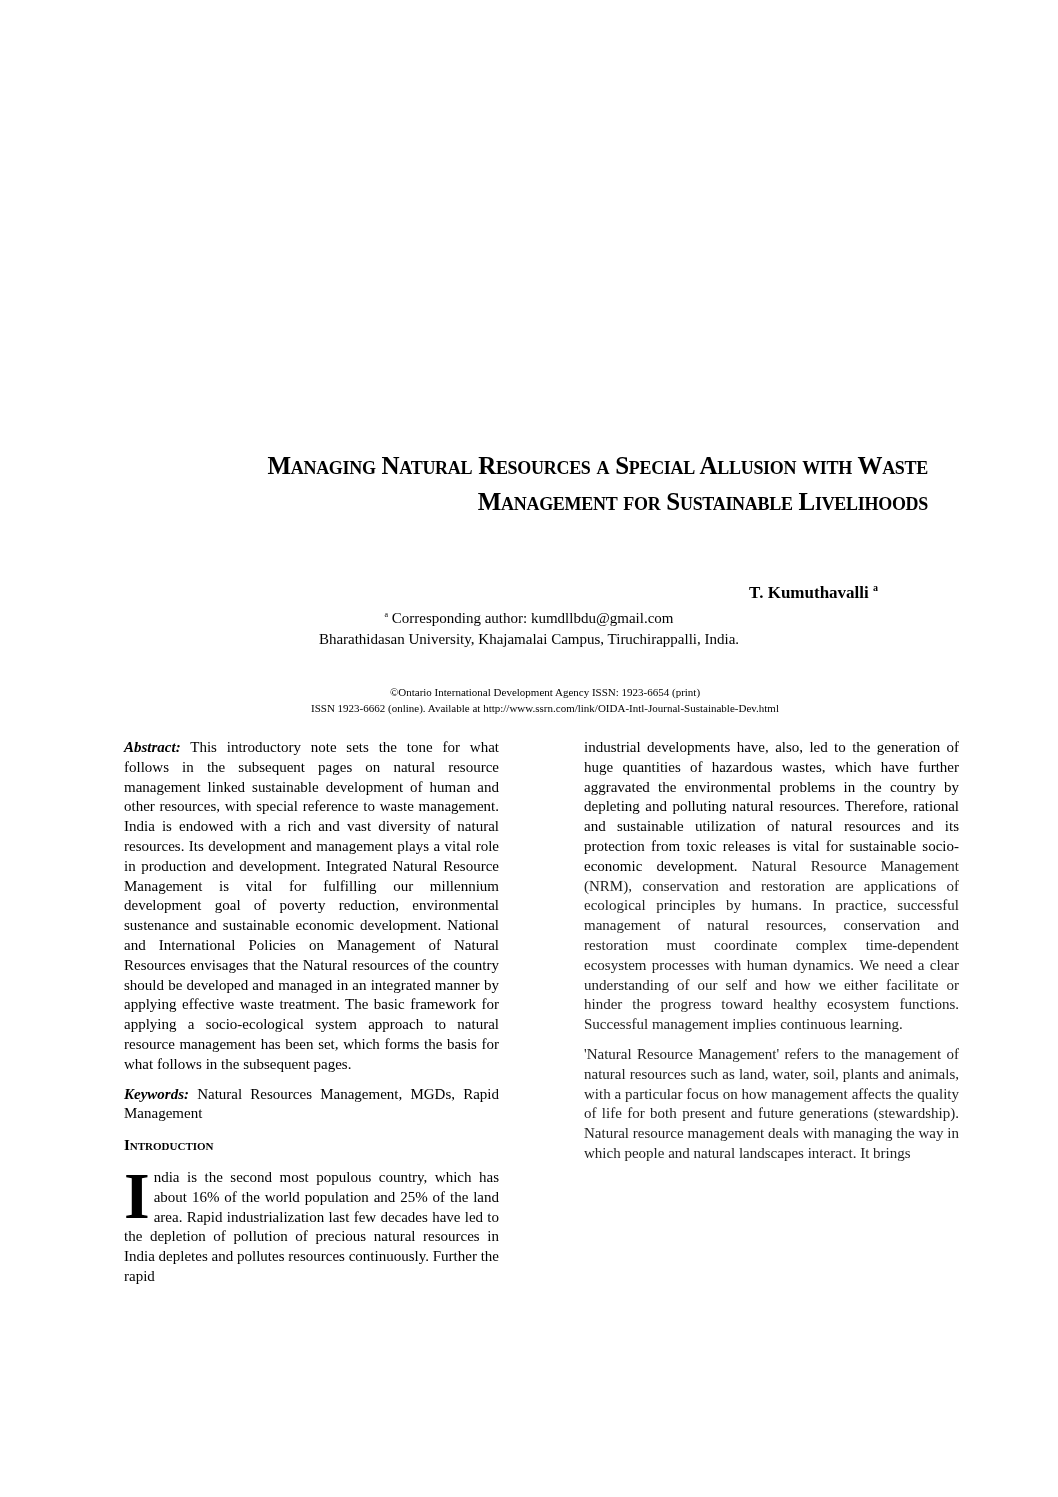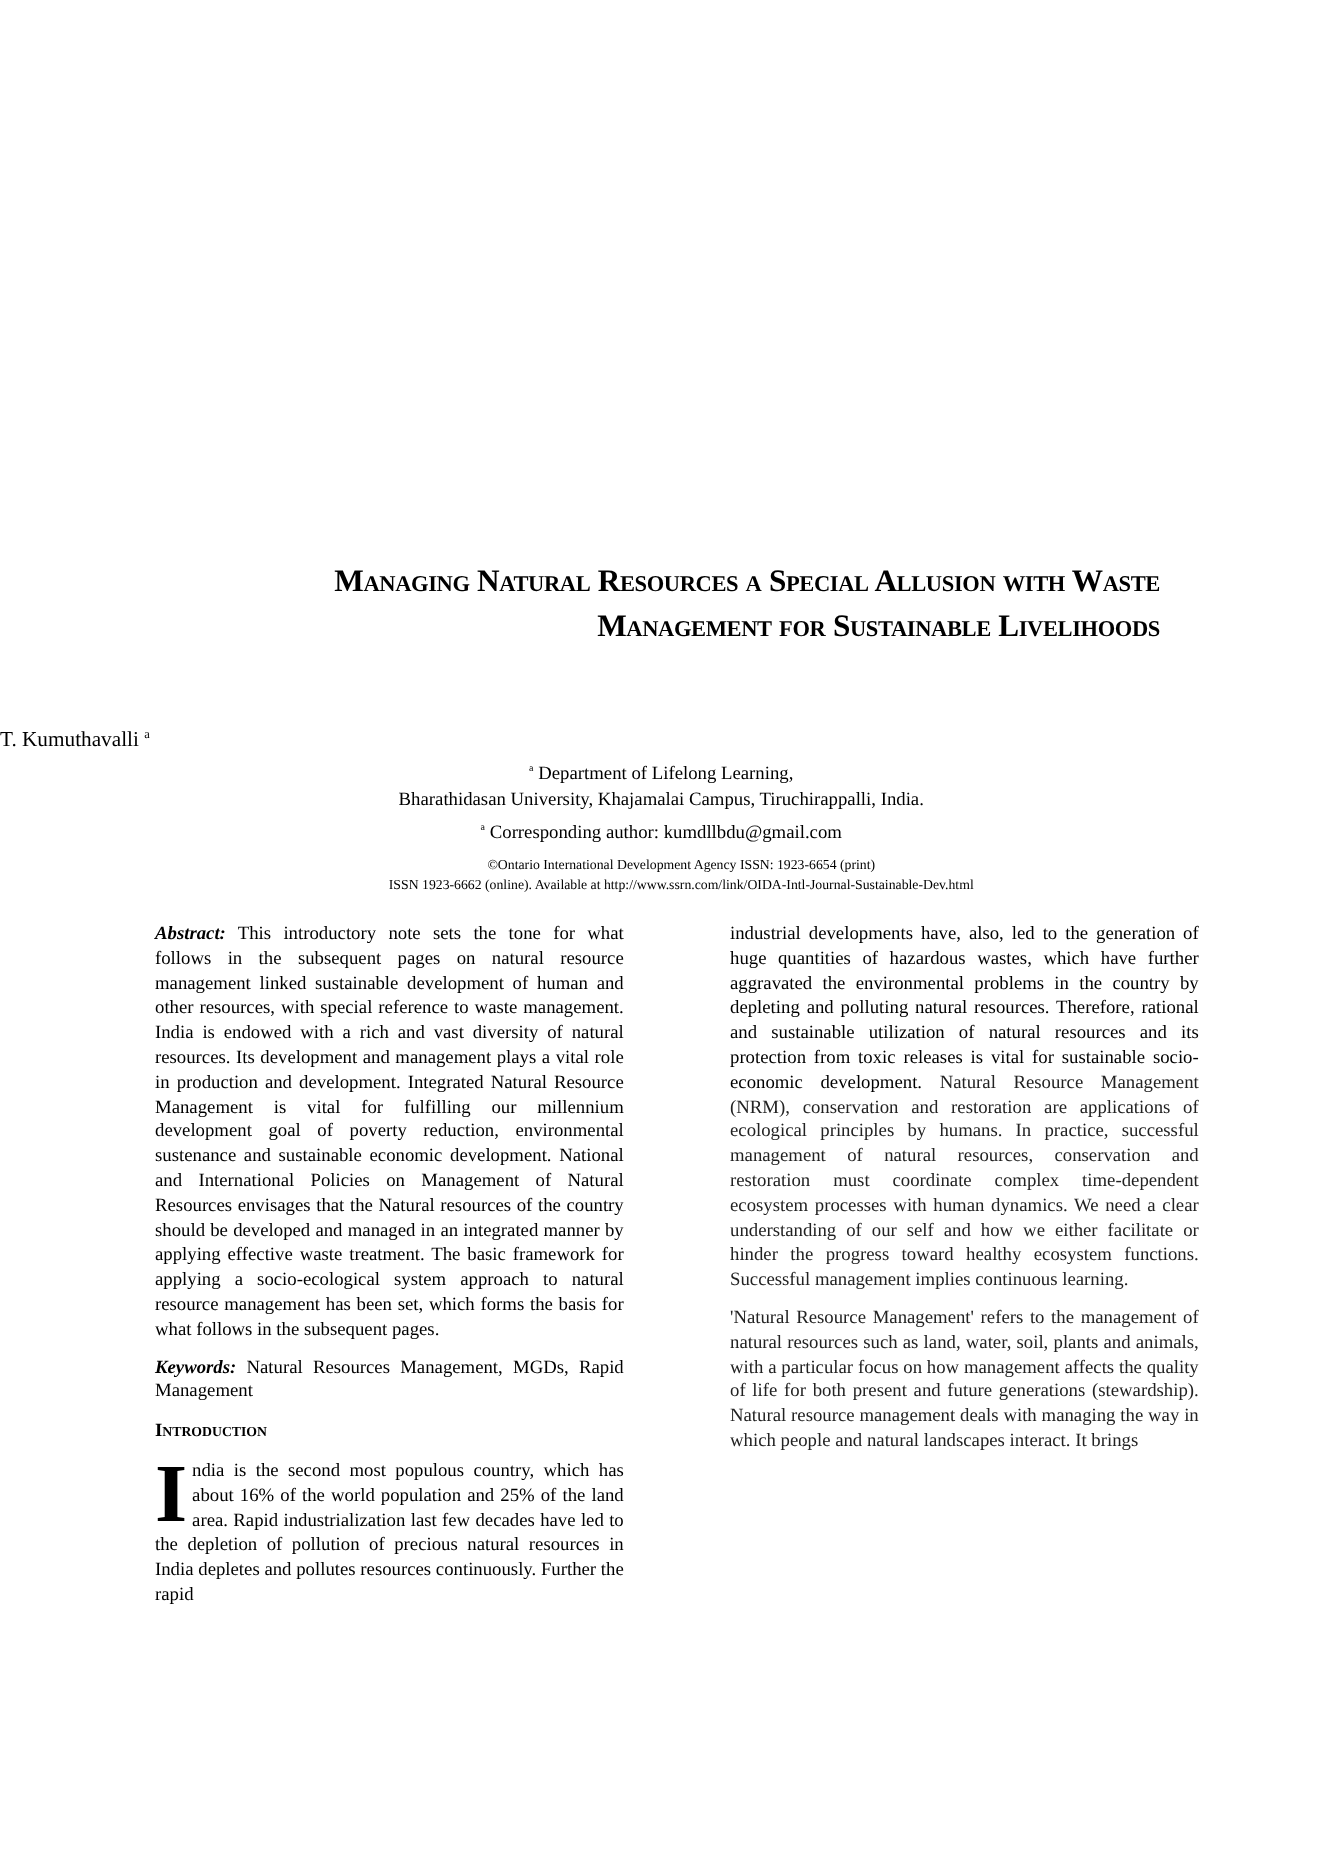--- a/index.html
+++ b/index.html
@@ -1,21 +1,21 @@
 <!DOCTYPE html>
 <html><head>
 <meta charset="utf-8">
 <style>
   html, body { margin: 0; padding: 0; background: #ffffff; }
   body { width: 1058px; height: 1497px; position: relative; overflow: hidden;
          font-family: "Liberation Serif", "DejaVu Serif", serif; color: #000; }
   .title { position: absolute; left: 130px; width: 798px; top: 448px; text-align: right;
            font-weight: bold; font-size: 25px; line-height: 36px; font-variant: small-caps; letter-spacing: -0.3px; }
-  .author { position: absolute; left: 0; width: 878px; top: 582px; text-align: left;
-            font-weight: normal; font-size: 17px; }
+  .author { position: absolute; left: 0; width: 878px; top: 582px; text-align: right;
+            font-weight: bold; font-size: 17px; }
   .author sup { font-size: 10px; }
   .affil { position: absolute; left: 0; width: 1058px; top: 604px; text-align: center; font-size: 15px; line-height: 21px; }
   .affil sup { font-size: 8px; }
   .pub { position: absolute; left: 16px; width: 1058px; top: 684px; text-align: center; font-size: 11px; line-height: 16px; }
   .col { position: absolute; top: 738px; width: 375px; font-size: 15px; line-height: 19.8px; text-align: justify; }
   .col-left { left: 124px; }
   .col-right { left: 584px; }
   .col p { margin: 0 0 10px 0; }
   .label { font-weight: bold; font-style: italic; }
   .heading { text-align: left; font-weight: bold; font-variant: small-caps; font-size: 15px; margin: 12px 0 12px 0; }
@@ -27,23 +27,22 @@
 <body>
 
 <div class="title">Managing Natural Resources a Special Allusion with Waste Management for Sustainable Livelihoods</div>
 
 <div class="author">
   <span>T. Kumuthavalli</span>
   <sup>a</sup>
 </div>
 
 <div class="affil">
-  <div><sup>a</sup> <span>Department of Lifelong Learning,</span></div>
+  <div><sup>a</sup> <span>Corresponding author: kumdllbdu@gmail.com</span></div>
   <div>Bharathidasan University, Khajamalai Campus, Tiruchirappalli, India.</div>
-  <div><sup>a</sup> <span>Corresponding author: kumdllbdu@gmail.com</span></div>
 </div>
 
 <div class="pub">
   <div>©Ontario International Development Agency ISSN: 1923-6654 (print)</div>
   <div>ISSN 1923-6662 (online). Available at http://www.ssrn.com/link/OIDA-Intl-Journal-Sustainable-Dev.html</div>
 </div>
 
 <div class="col col-left">
   <p>
     <span class="label">Abstract:</span><span> This introductory note sets the tone for what follows in the subsequent pages on natural resource management linked sustainable development of human and other resources, with special reference to waste management. India is endowed with a rich and vast diversity of natural resources. Its development and management plays a vital role in production and development. Integrated Natural Resource Management is vital for fulfilling our millennium development goal of poverty reduction, environmental sustenance and sustainable economic development. National and International Policies on Management of Natural Resources envisages that the Natural resources of the country should be developed and managed in an integrated manner by applying effective waste treatment. The basic framework for applying a socio-ecological system approach to natural resource management has been set, which forms the basis for what follows in the subsequent pages.</span>

